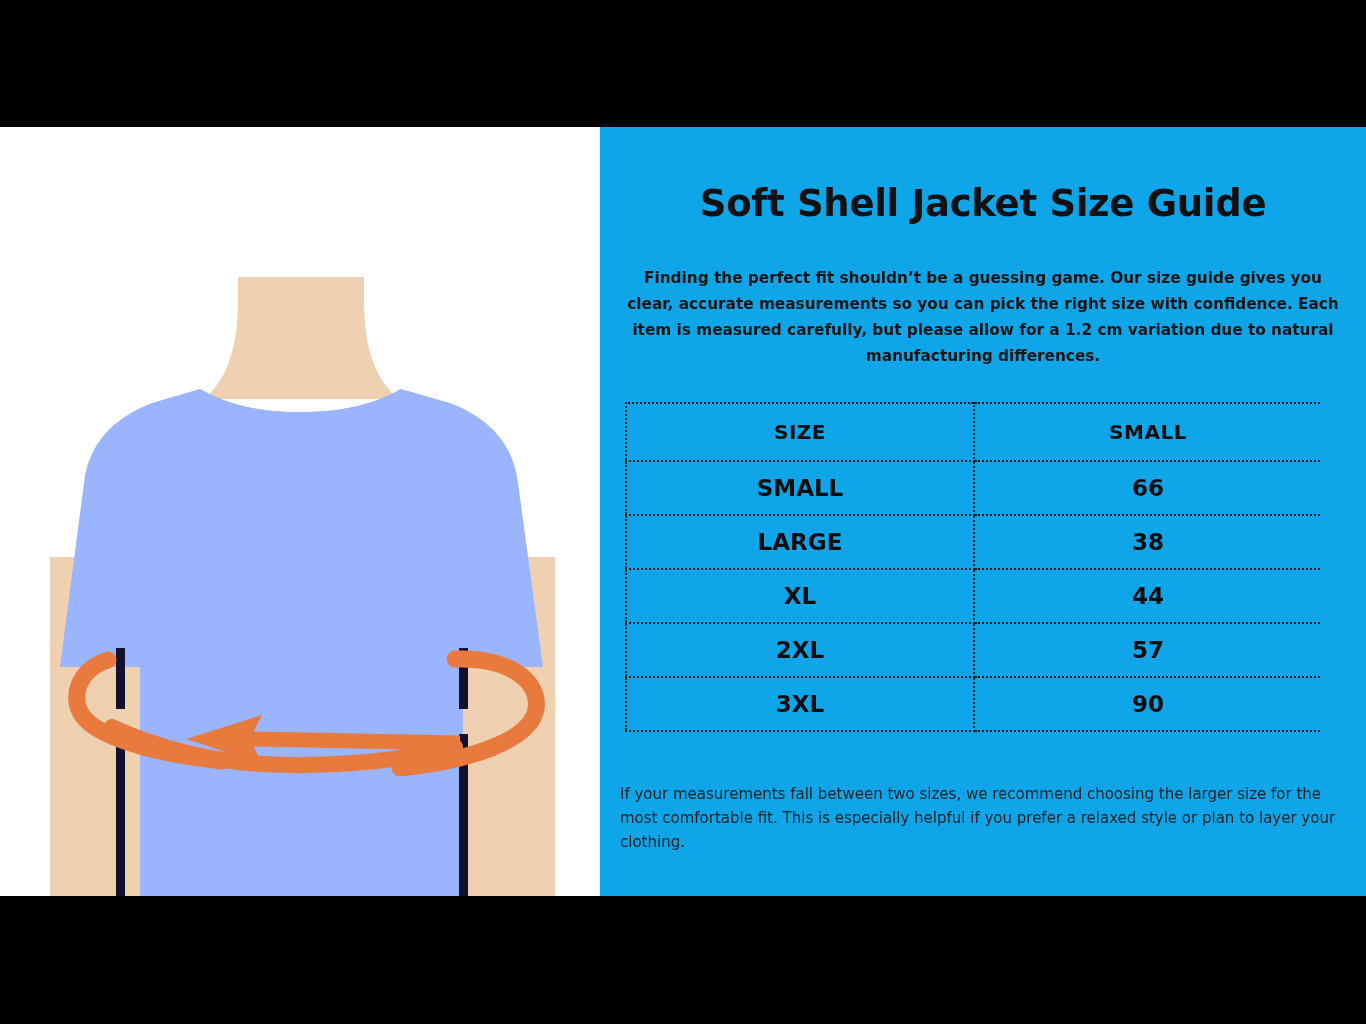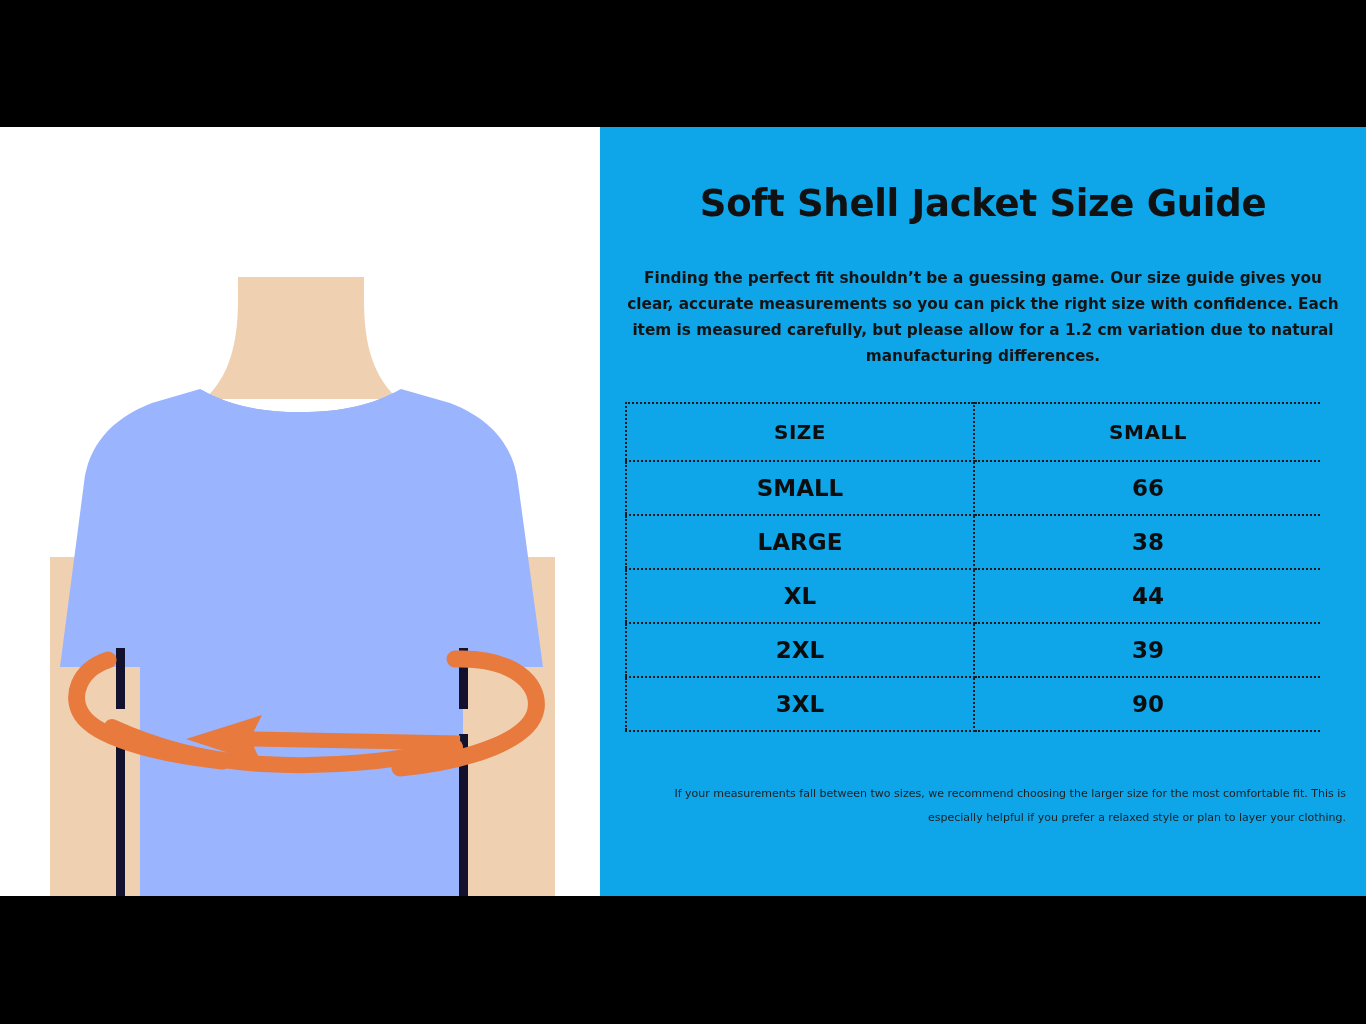--- a/index.html
+++ b/index.html
@@ -129,22 +129,22 @@
     height: 50px;
     font-size: 23px;
     font-weight: 700;
     vertical-align: middle;
   }
 
   .footnote {
     position: absolute;
     left: 20px; top: 655px;
     width: 726px;
-    text-align: right;
-    font-size: 11px;
+    text-align: left;
+    font-size: 15px;
     font-weight: 400;
     line-height: 24px;
     color: #1f1f1f;
     font-family: "DejaVu Sans", "Liberation Sans", sans-serif;
   }
 </style>
 </head>
 <body>
 
 <div id="page">
@@ -246,21 +246,21 @@
             <tr>
               <td>LARGE</td>
               <td>38</td>
             </tr>
             <tr>
               <td>XL</td>
               <td>44</td>
             </tr>
             <tr>
               <td>2XL</td>
-              <td>39</td>
+              <td>57</td>
             </tr>
             <tr>
               <td>3XL</td>
               <td>90</td>
             </tr>
           </tbody>
         </table>
       </div>
 
       <div class="footnote">If your measurements fall between two sizes, we recommend choosing the larger size for the most comfortable fit. This is especially helpful if you prefer a relaxed style or plan to layer your clothing.</div>

